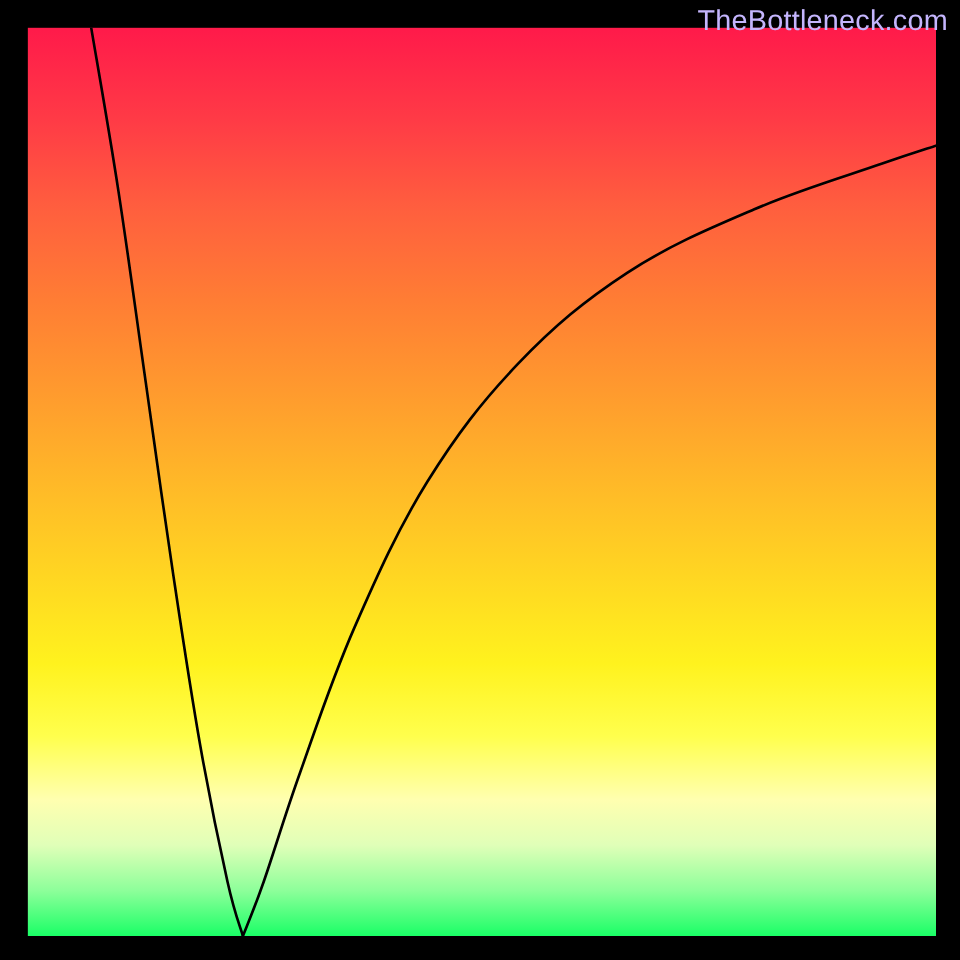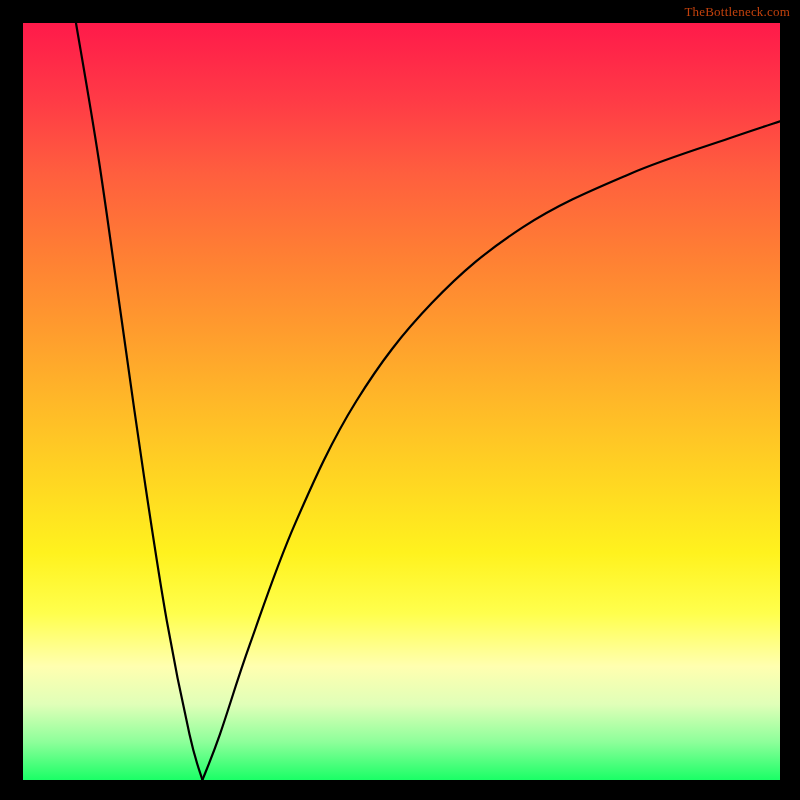--- a/index.html
+++ b/index.html
@@ -7,23 +7,23 @@
   .frame {
     position: relative;
     width: 800px;
     height: 800px;
     background: #000;
   }
   .watermark {
     position: absolute;
     top: 4px;
     right: 10px;
-    font-family: Liberation Serif, serif;
-    font-size: 13px;
-    color: #c2410c;
+    font-family: Liberation Sans, sans-serif;
+    font-size: 24px;
+    color: #c4b5fd;
     z-index: 10;
     letter-spacing: 0.2px;
   }
   .plot {
     position: absolute;
     left: 23px;
     top: 23px;
     width: 757px;
     height: 757px;
     overflow: hidden;

